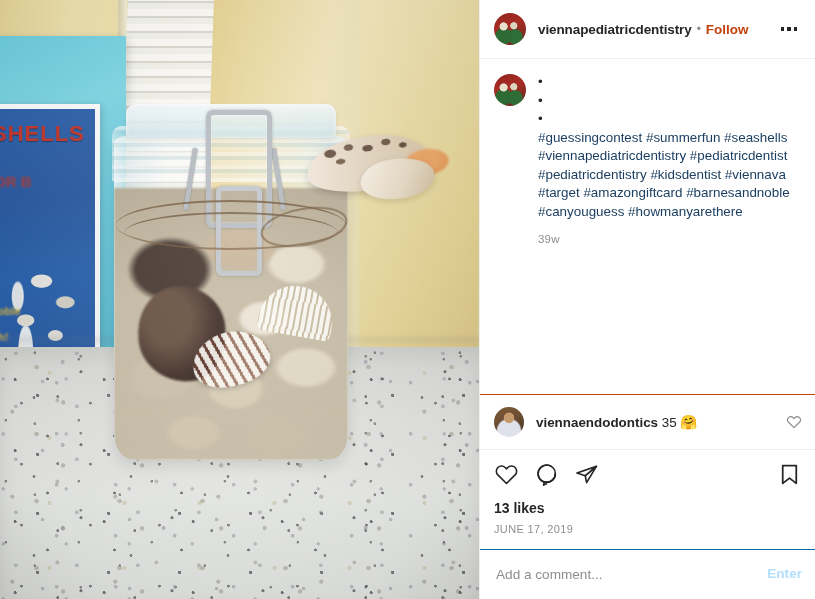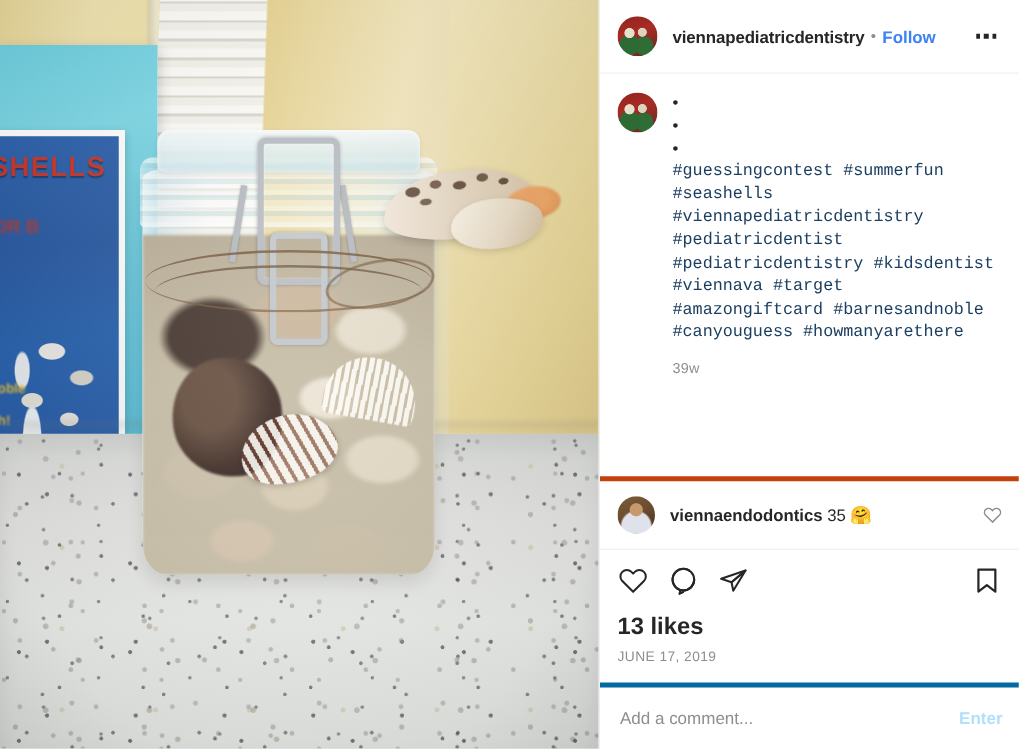--- a/index.html
+++ b/index.html
@@ -467,21 +467,21 @@
     letter-spacing: -.1px;
   }
   .dot-sep {
     color: #8e8e8e;
     margin: 0 5px;
     font-size: 12px;
   }
   .follow {
     font-size: 13.5px;
     font-weight: 700;
-    color: #3b82f6;
+    color: #c2410c;
     cursor: pointer;
   }
   .more-btn {
     flex: 0 0 auto;
     width: 26px; height: 22px;
     display: flex;
     align-items: center;
     justify-content: center;
     gap: 3px;
     cursor: pointer;
@@ -528,36 +528,35 @@
   .bullets {
     font-size: 13.4px;
     line-height: 18.5px;
     color: #262626;
   }
   .hashtags {
     font-size: 13.4px;
     line-height: 18.5px;
     color: #1c3f61;
     word-wrap: break-word;
-    font-family: Liberation Mono, monospace;
   }
   .hashtags span { cursor: pointer; }
   .timestamp {
     margin-top: 12px;
     font-size: 11.5px;
     color: #8e8e8e;
     letter-spacing: .2px;
   }
 
   
   .comment-row {
     display: flex;
     align-items: center;
     padding: 12px 14px 12px 14px;
-    border-top: 4px solid #c2410c;
+    border-top: 1px solid #c2410c;
     flex: 0 0 auto;
   }
   .comment-avatar {
     width: 30px; height: 30px;
     flex: 0 0 30px;
     border-radius: 50%;
     overflow: hidden;
   }
   .comment-main {
     margin-left: 12px;
@@ -588,40 +587,40 @@
   }
   .action-icons .ic {
     margin-right: 15px;
     cursor: pointer;
     display: block;
   }
   .action-spacer { flex: 1 1 auto; }
   .save-ic { cursor: pointer; display: block; }
   .likes {
     margin-top: 9px;
-    font-size: 19px;
+    font-size: 14px;
     font-weight: 700;
     color: #262626;
     cursor: pointer;
   }
   .post-date {
     margin-top: 7px;
     margin-bottom: 14px;
     font-size: 11px;
     color: #8e8e8e;
     letter-spacing: .35px;
     text-transform: uppercase;
   }
 
   
   .add-comment {
-    border-top: 4px solid #0369a1;
+    border-top: 1px solid #0369a1;
     padding: 16px 14px;
     display: flex;
-    align-items: center;
+    align-items: flex-start;
     flex: 0 0 auto;
   }
   .add-comment-input {
     flex: 1 1 auto;
     border: none;
     outline: none;
     font-size: 13.6px;
     color: #262626;
     font-family: "Liberation Sans", sans-serif;
     background: transparent;

